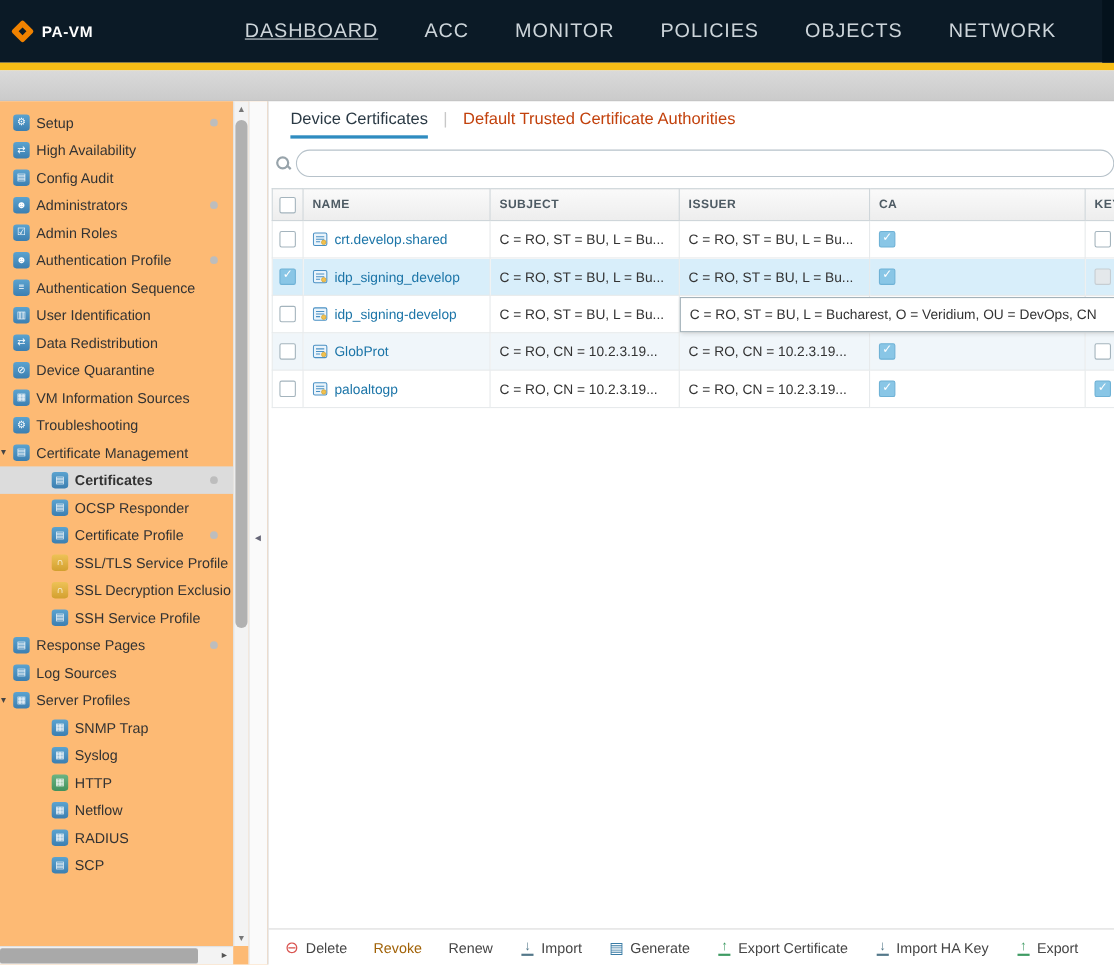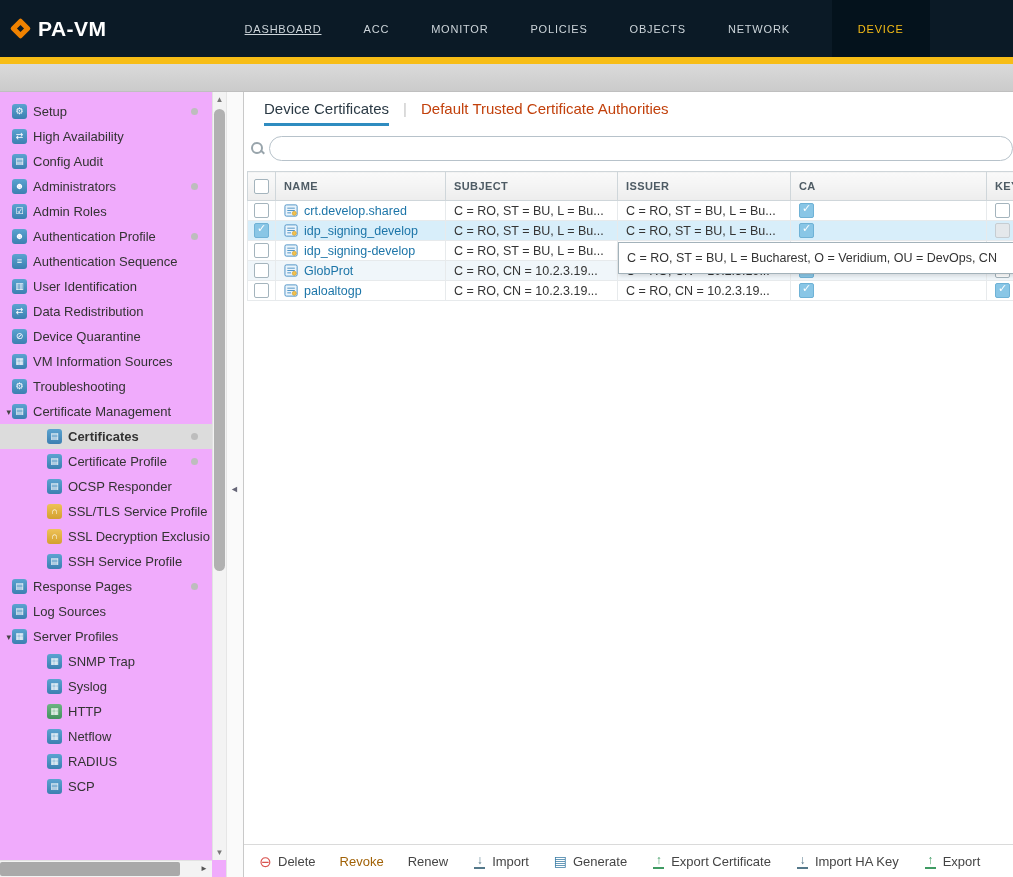--- a/index.html
+++ b/index.html
@@ -3,33 +3,33 @@
 <meta charset="utf-8">
 <style>
 *{margin:0;padding:0;box-sizing:border-box;}
 html,body{width:1013px;height:877px;overflow:hidden;background:#fff;color:#333;
   font-family:"Liberation Sans","DejaVu Sans",sans-serif;}
 
 
 .topnav{height:57px;background:#0b1a26;display:flex;align-items:center;}
 .brand{display:flex;align-items:center;gap:10px;padding-left:13px;flex:none;}
 .pan-logo{width:15px;height:15px;border:5px solid #f08200;transform:rotate(45deg);border-radius:2px;display:inline-block;}
-.brand-name{color:#fff;font-size:21px;font-weight:bold;letter-spacing:.5px;}
+.brand-name{color:#fff;font-size:14px;font-weight:bold;letter-spacing:.5px;}
 .nav{display:flex;align-items:center;gap:42px;margin-left:138px;height:100%;}
-.nav-item{color:#cdd5da;font-size:11px;letter-spacing:.8px;cursor:pointer;height:100%;display:flex;align-items:center;}
+.nav-item{color:#cdd5da;font-size:18px;letter-spacing:.8px;cursor:pointer;height:100%;display:flex;align-items:center;}
 .nav-item.underl{text-decoration:underline;}
 .nav-item.active{background:#04121c;color:#f7bd16;padding:0 26px;}
 .yellowbar{height:7px;background:#f7bd16;}
 .graybar{height:28px;background:linear-gradient(#dadada,#cbcbcb);border-bottom:1px solid #bfbfbf;}
 
 
 .content{display:flex;height:785px;}
 
 
-.sidebar{width:243px;position:relative;flex:none;background:#f0abfc;text-align:right;}
+.sidebar{width:243px;position:relative;flex:none;background:#fdba74;}
 .tree{position:absolute;left:0;top:0;right:31px;bottom:17px;overflow:hidden;padding-top:7px;}
 .ti{display:flex;align-items:center;gap:6px;height:25px;padding-left:12px;position:relative;font-size:13px;white-space:nowrap;cursor:pointer;color:#333;}
 .ti.l1{padding-left:47px;}
 .ti.sel{background:#dcdcdc;font-weight:bold;}
 .caret{position:absolute;left:1px;width:10px;color:#444;font-size:9px;}
 .caret::before{content:"▾";}
 .ico{width:15px;height:15px;border-radius:3px;background:linear-gradient(#5ba3d0,#3c7fb1);color:#fff;font-size:9px;line-height:15px;text-align:center;display:inline-block;flex:none;}
 .ico::before{content:attr(data-glyph);}
 .ico.y{background:linear-gradient(#eec257,#d3a02f);}
 .ico.g{background:linear-gradient(#6cb483,#43925d);}
@@ -55,21 +55,21 @@
 .tab.active{color:#2b3a45;border-bottom:3px solid #2f8cc0;padding-bottom:6px;}
 .tabdiv{color:#c8c8c8;margin:0 14px;padding-bottom:9px;}
 .searchrow{display:flex;align-items:center;gap:4px;margin:10px 0 10px 6px;flex:none;}
 .mag{position:relative;width:15px;height:15px;flex:none;}
 .mag::before{content:"";position:absolute;left:1px;top:1px;width:8px;height:8px;border:2px solid #98a4ab;border-radius:50%;}
 .mag::after{content:"";position:absolute;left:10px;top:10px;width:5px;height:2px;background:#98a4ab;transform:rotate(45deg);}
 .search{width:835px;height:25px;border:1px solid #b7c2ca;border-radius:13px;padding:0 10px;font-size:12px;outline:none;color:#333;background:#fff;}
 
 table.grid{border-collapse:collapse;table-layout:fixed;width:820px;margin-left:3px;font-size:12.5px;flex:none;}
 .grid th{background:linear-gradient(#fafafa,#ededed);border:1px solid #cfd6da;color:#4e5b64;font-size:11px;text-align:left;padding:0 8px;height:29px;letter-spacing:.4px;}
-.grid td{border:1px solid #e7eaec;border-top:none;padding:0 8px;height:20px;color:#333;white-space:nowrap;overflow:hidden;}
+.grid td{border:1px solid #e7eaec;border-top:none;padding:0 8px;height:34px;color:#333;white-space:nowrap;overflow:hidden;}
 .grid tbody tr:nth-child(even){background:#f0f6fa;}
 .grid tbody tr.sel{background:#d8eefa;}
 .c-cb{width:28px;padding:0 !important;text-align:center !important;}
 .c-name{width:170px;} .c-sub{width:172px;} .c-iss{width:173px;} .c-ca{width:196px;} .c-key{width:110px;}
 .ncell{display:flex;align-items:center;gap:5px;}
 a.cert-link{color:#1c75a8;text-decoration:none;cursor:pointer;}
 .cb{display:inline-block;width:15px;height:15px;border:1px solid #a4b4bd;border-radius:2px;background:#fff;position:relative;vertical-align:middle;cursor:pointer;flex:none;}
 .cb.on{background:#89c6e6;border-color:#6fb2d6;}
 .cb.on::after{content:"✓";position:absolute;left:2px;top:-2px;color:#fff;font-size:11px;font-weight:bold;}
 .cb.dis{background:#e4e8eb;border-color:#c6cdd2;}
@@ -170,26 +170,26 @@
           <span class="ico" data-glyph="▤"></span>
           <span>Certificate Management</span>
         </div>
       <div class="ti l1 sel">
           <span class="ico" data-glyph="▤"></span>
           <span>Certificates</span>
           <span class="dot"></span>
         </div>
       <div class="ti l1">
           <span class="ico" data-glyph="▤"></span>
+          <span>OCSP Responder</span>
+        </div>
+      <div class="ti l1">
+          <span class="ico" data-glyph="▤"></span>
           <span>Certificate Profile</span>
           <span class="dot"></span>
-        </div>
-      <div class="ti l1">
-          <span class="ico" data-glyph="▤"></span>
-          <span>OCSP Responder</span>
         </div>
       <div class="ti l1">
           <span class="ico y" data-glyph="∩"></span>
           <span>SSL/TLS Service Profile</span>
           <span class="dot"></span>
         </div>
       <div class="ti l1">
           <span class="ico y" data-glyph="∩"></span>
           <span>SSL Decryption Exclusio</span>
         </div>

